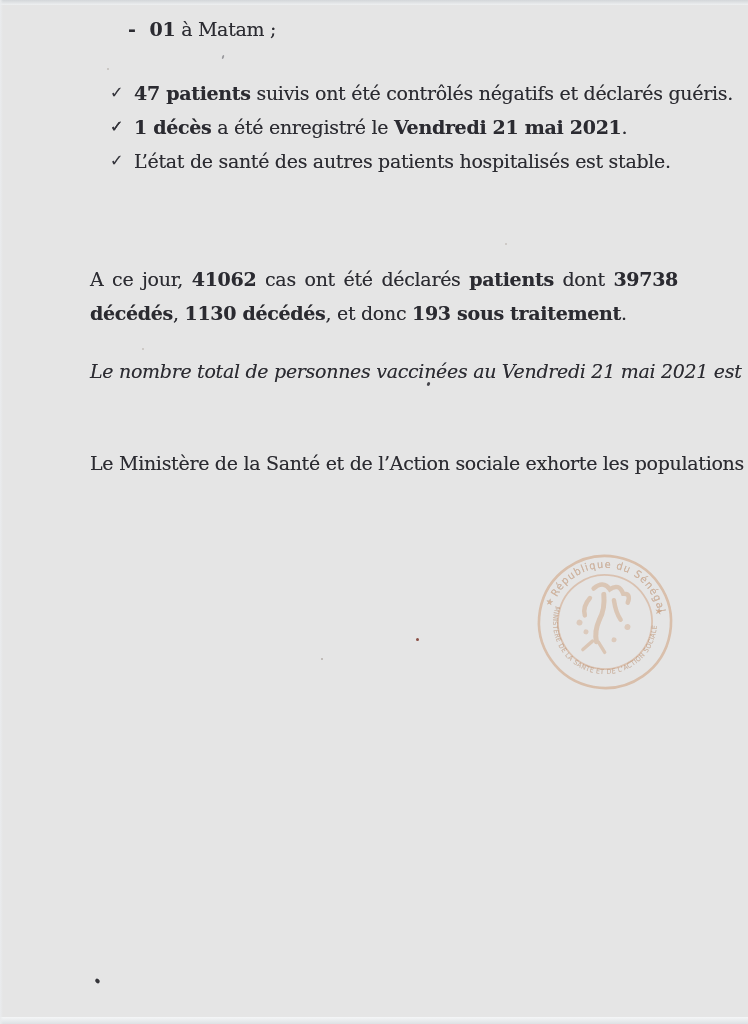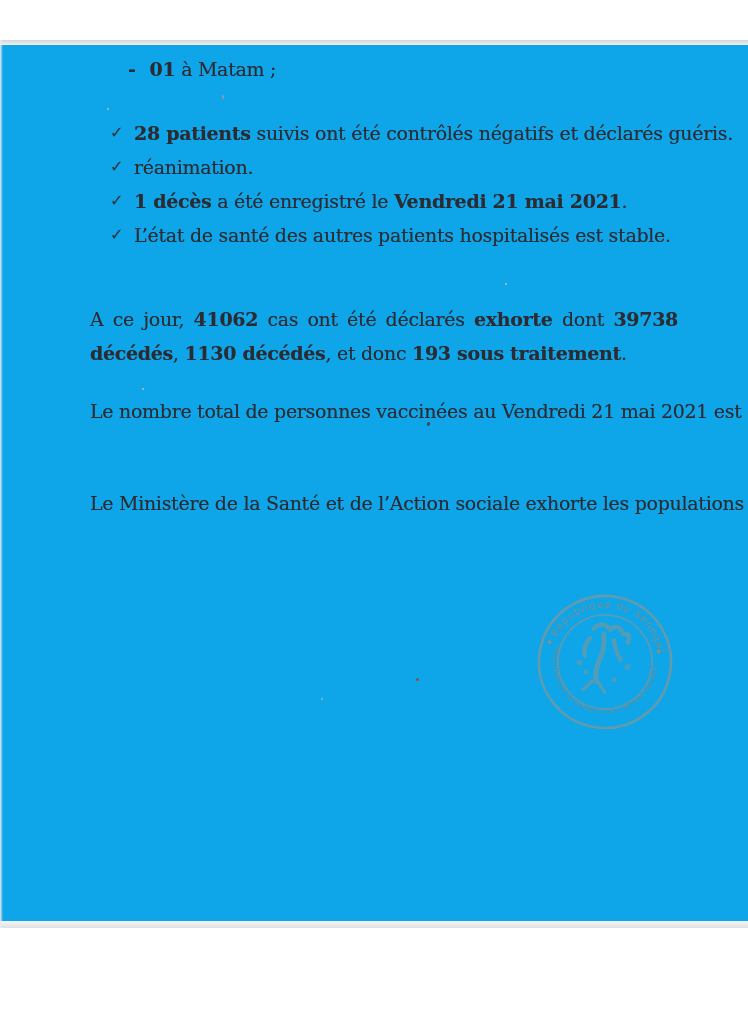--- a/index.html
+++ b/index.html
@@ -1,27 +1,26 @@
 <!DOCTYPE html>
 <html><head>
 <meta charset="utf-8">
 <style>
   html, body { margin: 0; padding: 0; background: #ffffff; }
   body { width: 748px; height: 1024px; overflow: hidden; }
 
   .page {
     position: relative;
     width: 748px;
-    height: 888px;
-    background: #0ea5e9;
+    height: 1024px;
+    background: #e5e5e5;
     font-family: "DejaVu Serif", serif;
     color: #2b2b31;
     text-shadow: 0 0 0.6px rgba(43,43,49,0.45);
     overflow: hidden;
-    margin-top: 40px;
   }
 
   
   .edge-top    { position: absolute; top: 0; left: 0; right: 0; height: 5px;
                  background: linear-gradient(#d3d6d9, #eef0f1); }
   .edge-bottom { position: absolute; bottom: 0; left: 0; right: 0; height: 7px;
                  background: linear-gradient(#f5f6f7, #dde1e4); }
   .edge-left   { position: absolute; top: 0; bottom: 0; left: 0; width: 3px;
                  background: linear-gradient(90deg, #eaecee, rgba(255,255,255,0)); }
 
@@ -36,21 +35,21 @@
 
   .checklist { position: absolute; left: 90px; top: 76px; width: 588px;
                list-style: none; margin: 0; padding: 0; }
   .checklist li { position: relative; padding-left: 44px; }
   .checklist .mark { position: absolute; left: 20px; top: 0;
                      font-family: "DejaVu Sans", sans-serif;
                      font-size: 16px; line-height: 34px; color: #34343b; }
 
   .para { position: absolute; left: 90px; width: 588px; }
   #para-totals      { top: 262px; }
-  #para-vaccination { top: 354px; }
+  #para-vaccination { top: 354px; font-style: italic; }
   #para-exhortation { top: 446px; text-align: right; }
 
   
   .stamp { position: absolute; left: 518px; top: 535px;
            filter: blur(0.5px); opacity: 0.9; }
 
   
   .speck { position: absolute; border-radius: 50%; }
   #sp1 { left: 95px;  top: 979px; width: 5px; height: 4px; background: #35353a;
          border-radius: 45% 60% 50% 55%; transform: rotate(40deg); }
@@ -74,46 +73,43 @@
   <div class="edge-left"></div>
 
   <div class="intro tl nowrap">
     <span class="dash">-</span><b>01</b><span> à Matam ;</span>
   </div>
 
   <ul class="checklist">
     <li>
       <span class="mark">✓</span>
       <div class="tl nowrap">
-        <b>28 patients</b><span> suivis ont été contrôlés négatifs et déclarés guéris.</span>
+        <b>47 patients</b><span> suivis ont été contrôlés négatifs et déclarés guéris.</span>
       </div>
     </li>
     <li>
       <span class="mark">✓</span>
-      <div class="tl nowrap">
-        <span>réanimation.</span>
-      </div>
     </li>
     <li>
       <span class="mark">✓</span>
       <div class="tl nowrap">
         <b>1 décès</b><span> a été enregistré le </span><b>Vendredi 21 mai 2021</b><span>.</span>
       </div>
     </li>
     <li>
       <span class="mark">✓</span>
       <div class="tl nowrap">
         <span>L’état de santé des autres patients hospitalisés est stable.</span>
       </div>
     </li>
   </ul>
 
   <div class="para" id="para-totals">
     <div class="tl stretch">
-      <span>A ce jour, </span><b>41062</b><span> cas ont été déclarés </span><b>exhorte</b><span> dont </span><b>39738</b>
+      <span>A ce jour, </span><b>41062</b><span> cas ont été déclarés </span><b>patients</b><span> dont </span><b>39738</b>
     </div>
     <div class="tl nowrap">
       <b>décédés</b><span>, </span><b>1130 décédés</b><span>, et donc </span><b>193 sous traitement</b><span>.</span>
     </div>
   </div>
 
   <div class="para" id="para-vaccination">
     <div class="tl nowrap">
       <span>Le nombre total de personnes vaccinées au Vendredi 21 mai 2021 est</span>
     </div>

